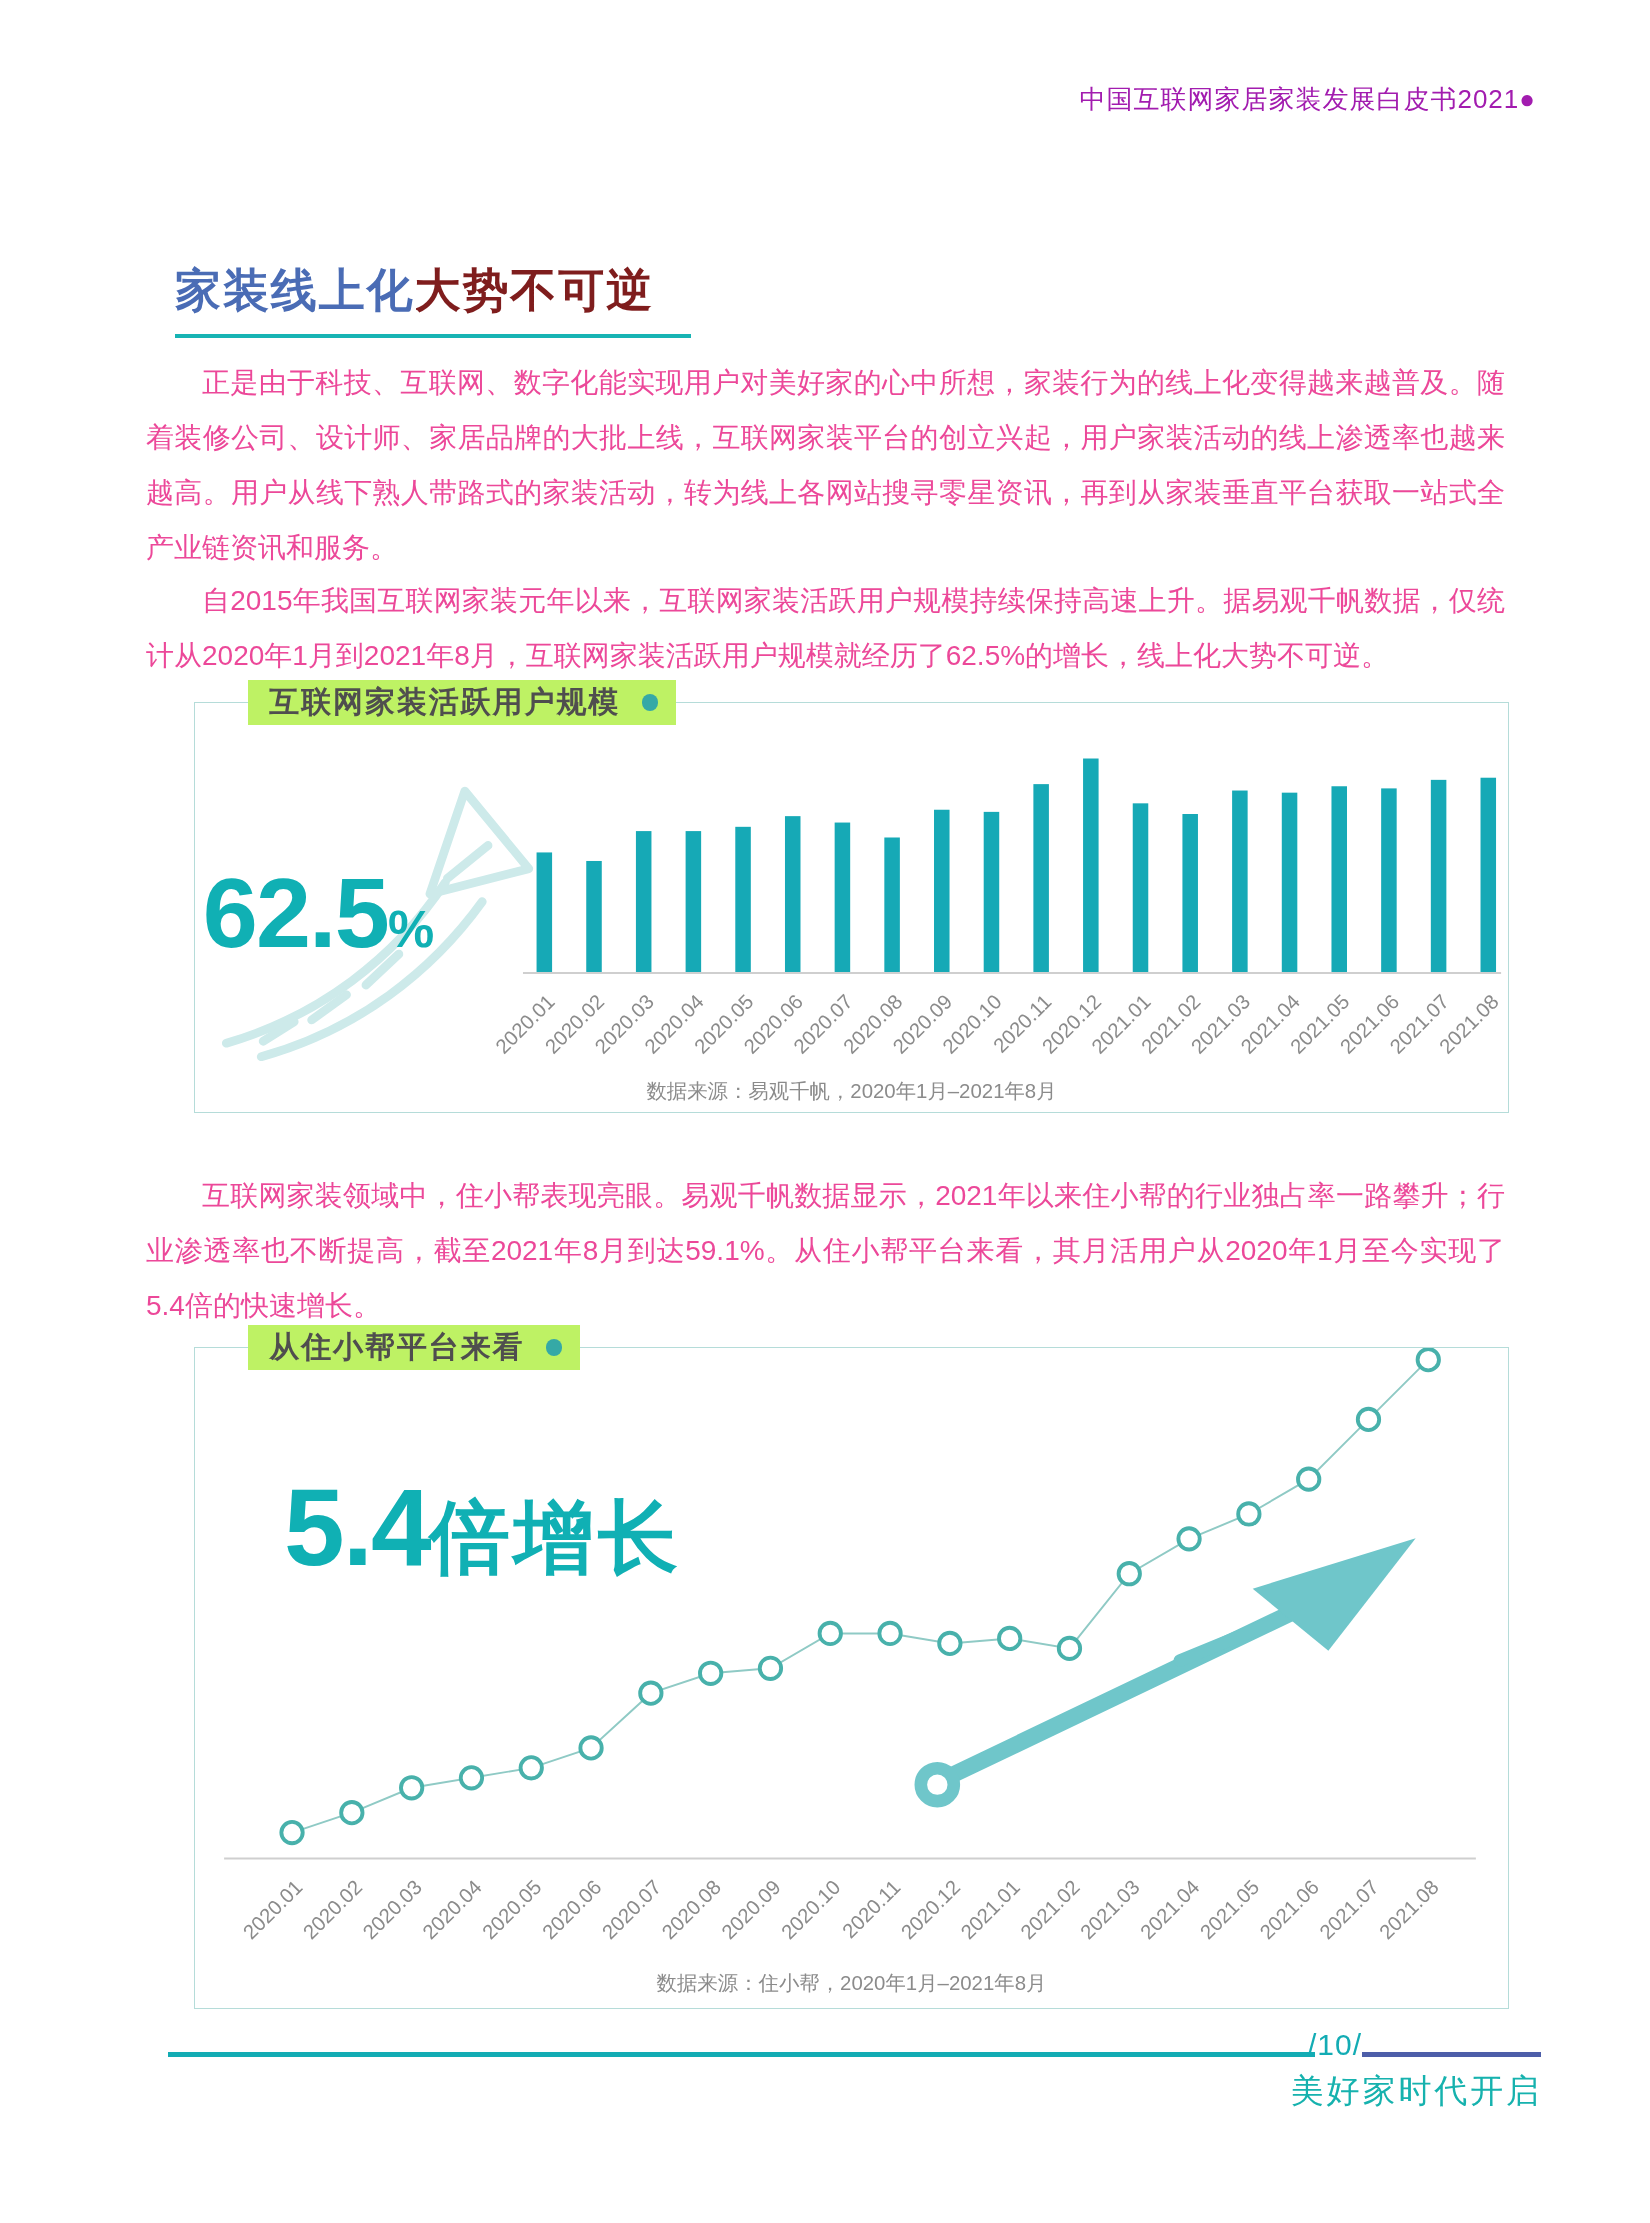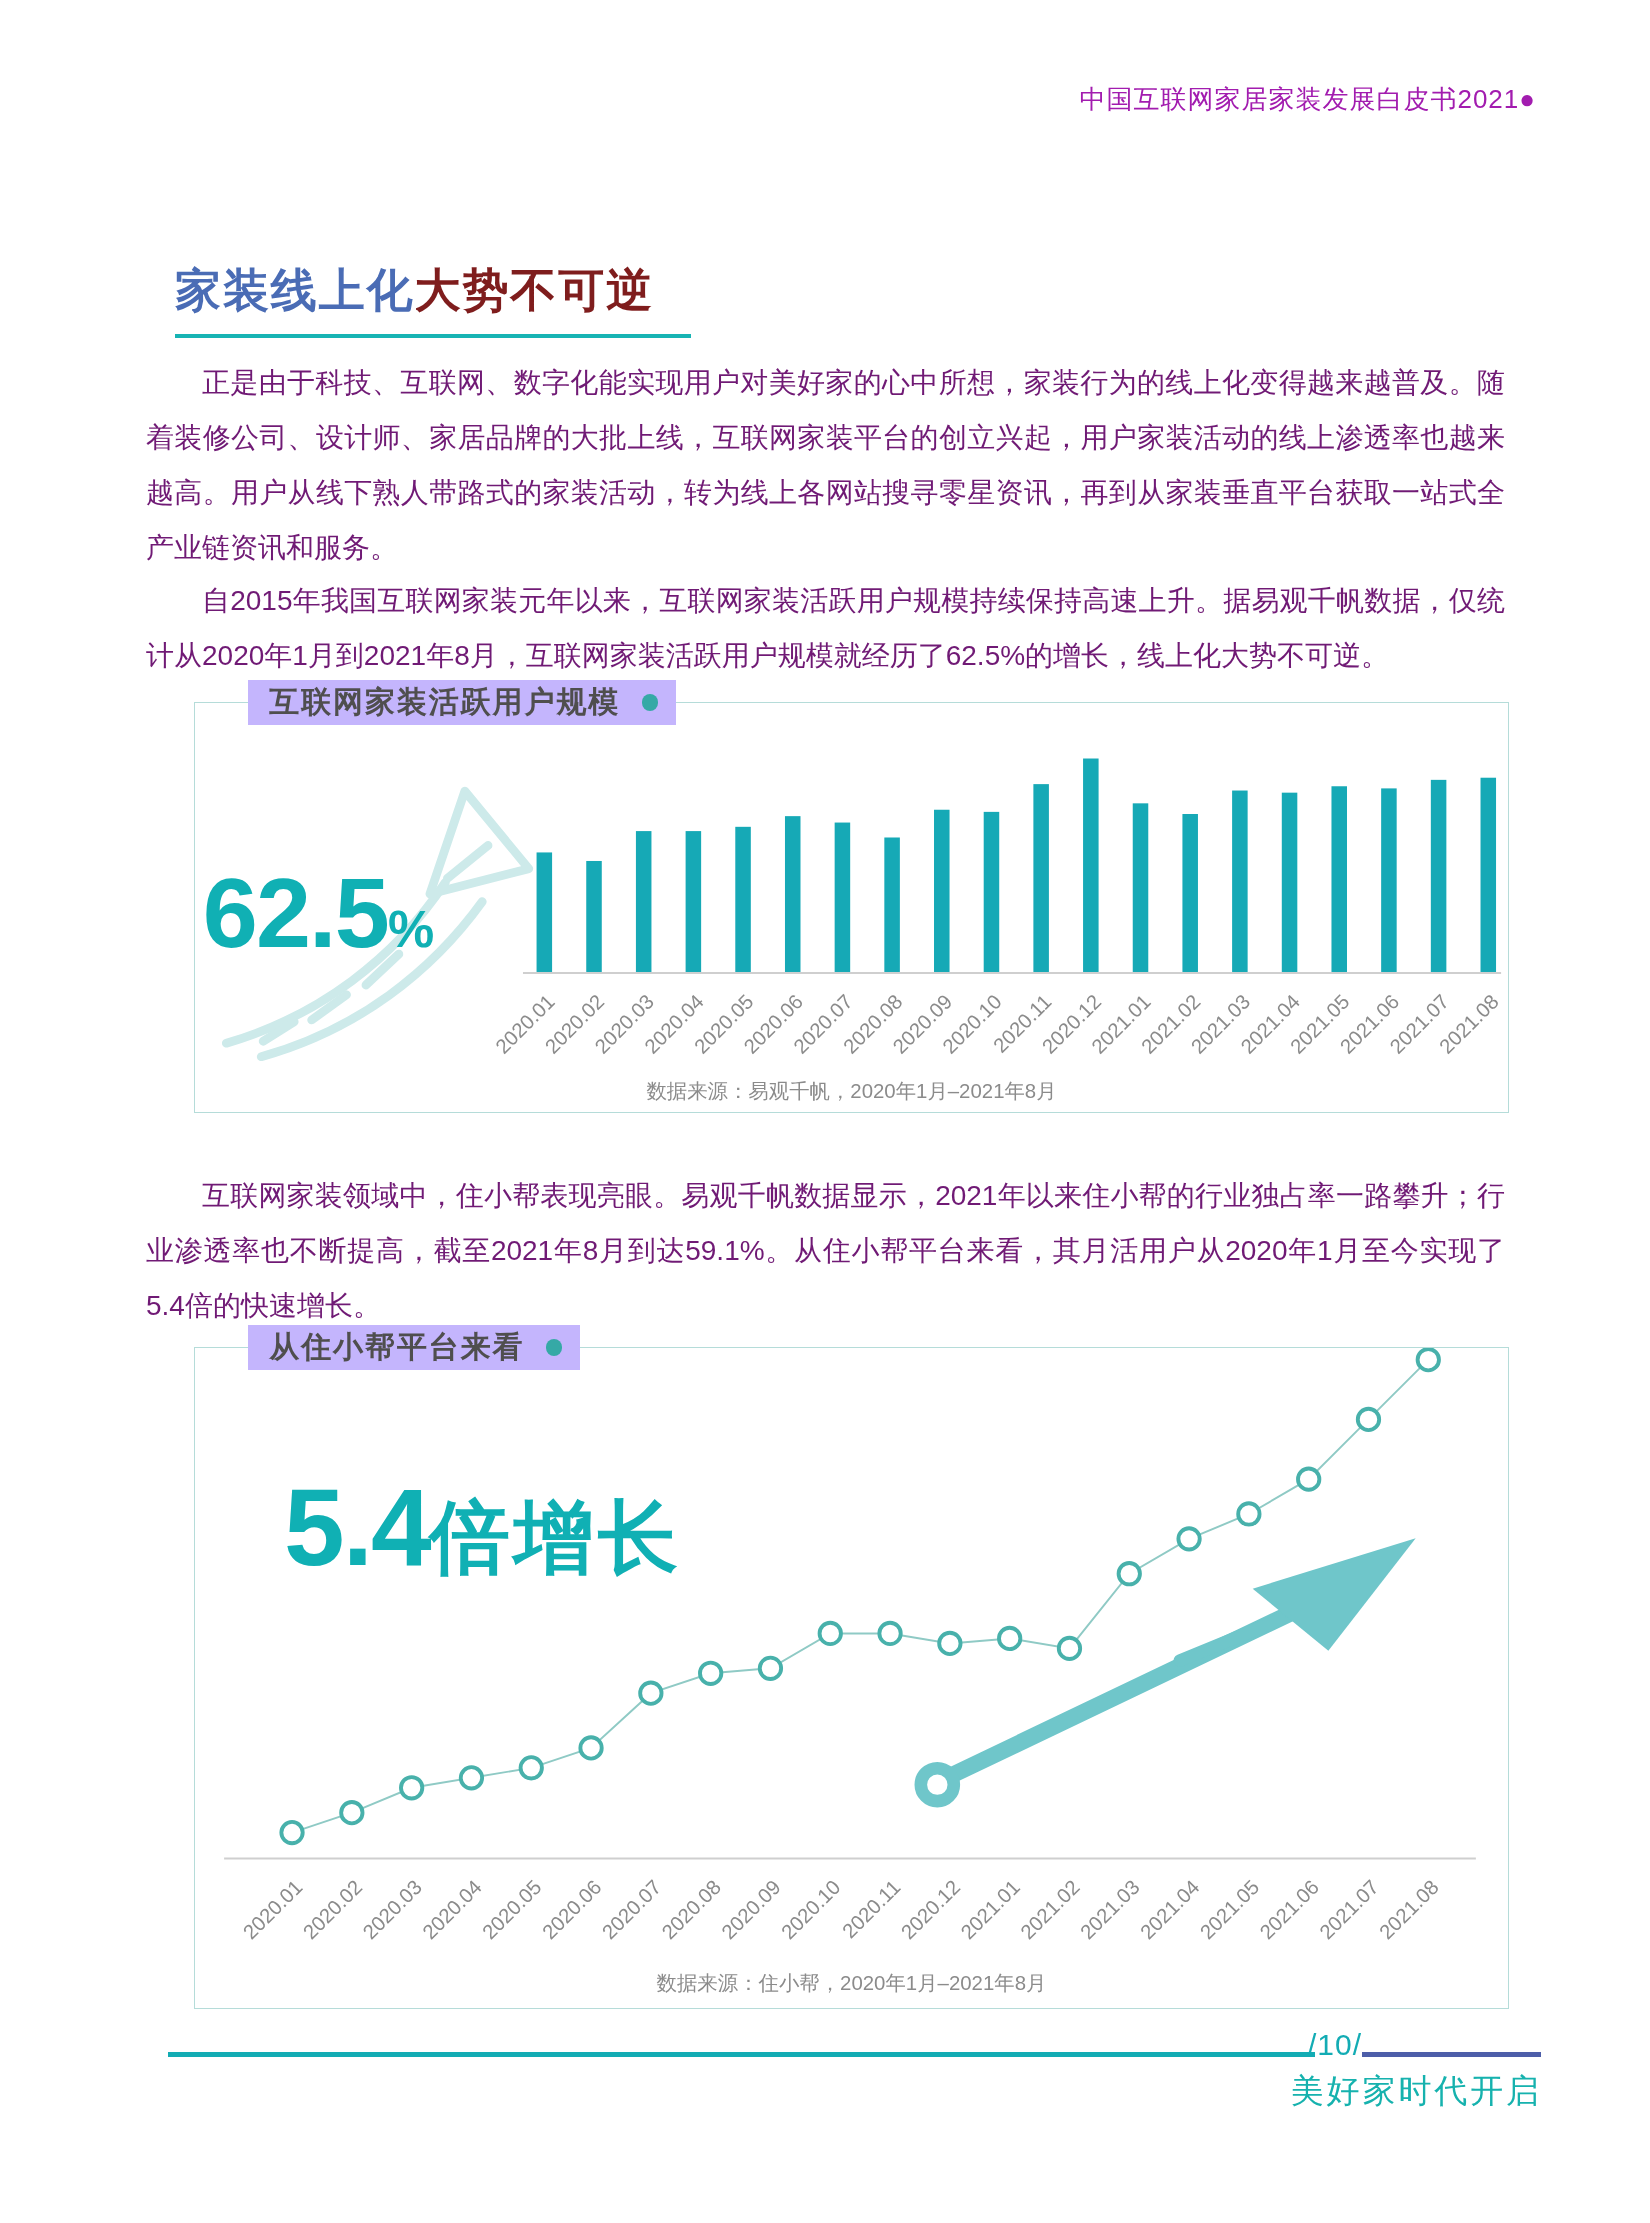--- a/index.html
+++ b/index.html
@@ -7,31 +7,31 @@
         font-family:"Liberation Sans","DejaVu Sans",sans-serif;}
 
   .page-header{position:absolute;top:82px;right:115px;font-size:26px;color:#a21caf;
                letter-spacing:1px;font-weight:400;}
 
   .page-title{position:absolute;left:175px;top:260px;font-size:46px;font-weight:bold;letter-spacing:1.9px;}
   .page-title .t-blue{color:#4a6cb5;}
   .page-title .t-teal{color:#7f1d1d;}
   .title-underline{position:absolute;left:175px;top:334px;width:516px;height:3.9px;background:#17b4b4;}
 
-  .para{position:absolute;left:146px;width:1359px;font-size:28px;line-height:55px;color:#701a75;
+  .para{position:absolute;left:146px;width:1359px;font-size:28px;line-height:55px;color:#ec4899;
         text-align:justify;text-indent:2em;margin:0;}
   #para-1{top:355px;}
   #para-2{top:573px;}
   #para-3{top:1168px;}
 
   .chart-box{position:absolute;left:194px;width:1313px;border:1.9px solid #b5dcd9;background:#fff;}
   #chart-box-1{top:702px;height:409px;}
   #chart-box-2{top:1347px;height:660px;}
 
-  .chart-title-tab{position:absolute;top:-23px;left:53px;height:45px;background:#c4b5fd;
+  .chart-title-tab{position:absolute;top:-23px;left:53px;height:45px;background:#bef264;
                    padding:0 17.5px 0 21.3px;display:flex;align-items:center;}
   .chart-title-text{font-size:30px;font-weight:bold;color:#4f4e4e;letter-spacing:1.9px;white-space:nowrap;}
   .accent-dot{display:inline-block;width:16.5px;height:16.5px;border-radius:50%;background:#35a9a6;margin-left:21.3px;}
 
   .plot-svg{position:absolute;left:0;top:0;}
   .tick{font-size:21px;fill:#8b8b8b;font-family:"Liberation Sans","DejaVu Sans",sans-serif;}
 
   .highlight-block{position:absolute;z-index:2;color:#10b0b4;white-space:nowrap;}
   #highlight-1{left:7.8px;top:153px;width:340px;}
   #highlight-1 .hl-value{font-size:99px;font-weight:800;letter-spacing:-1.9px;}

